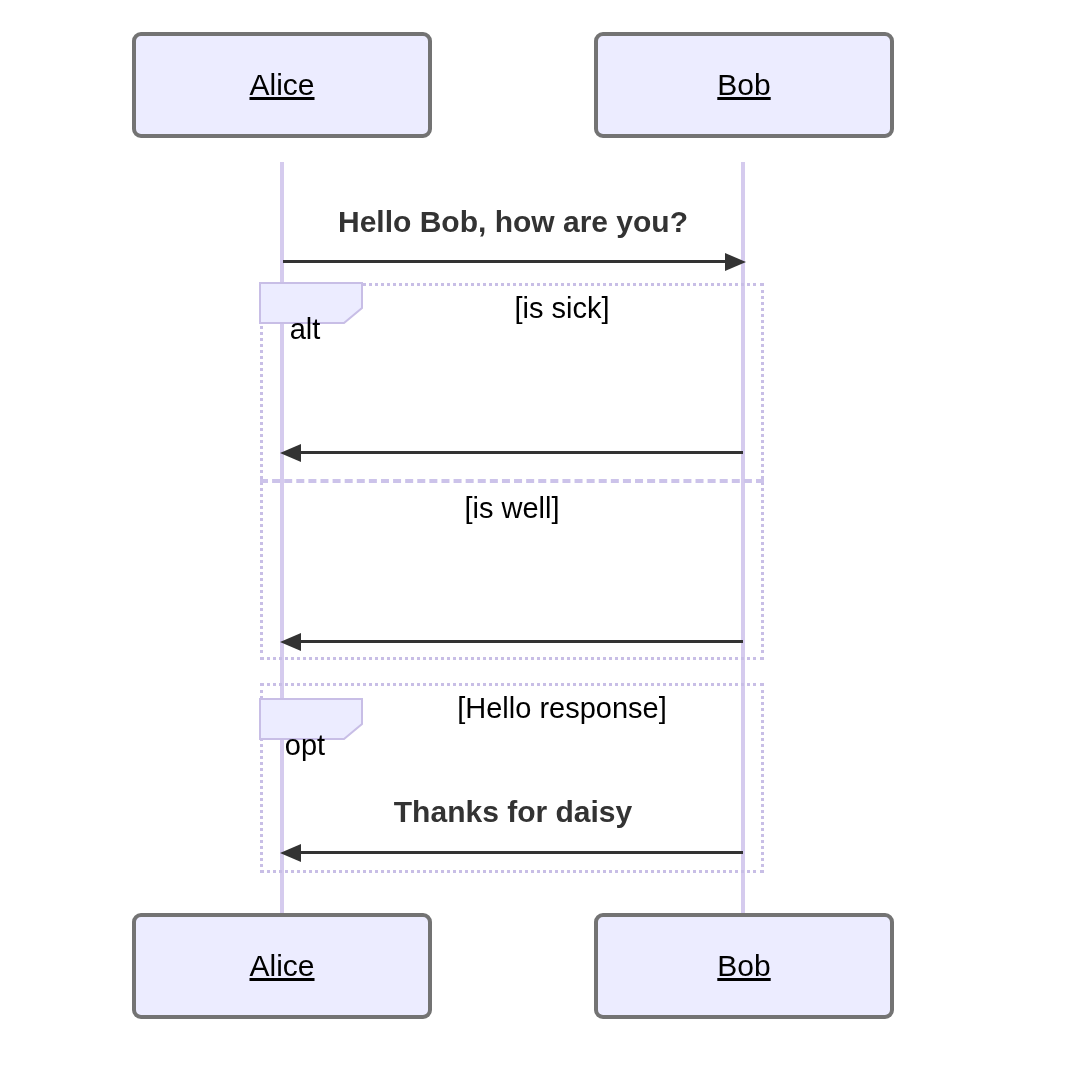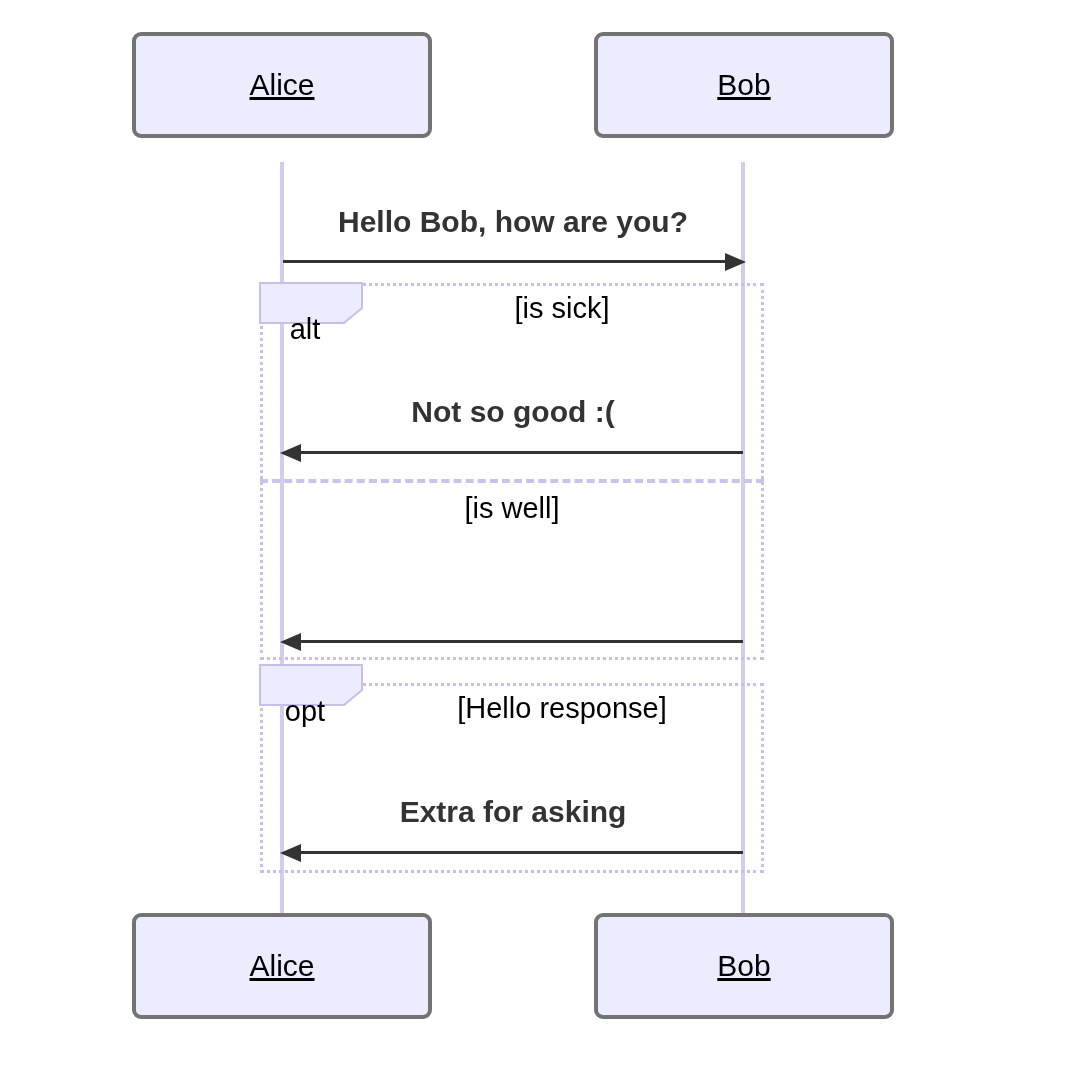--- a/index.html
+++ b/index.html
@@ -67,21 +67,21 @@
   .fragment-alt{left:260px;top:283px;width:504px;height:377px;}
   .fragment-opt{left:260px;top:683px;width:504px;height:190px;}
 
   .fragment-divider{
     position:absolute;left:260px;top:479px;width:504px;height:0;
     border-top:4px dashed #CCC3EA;
   }
 
   .fragment-tab{position:absolute;width:104px;height:42px;}
   .tab-alt{left:259px;top:282px;}
-  .tab-opt{left:259px;top:664px;}
+  .tab-opt{left:259px;top:698px;}
   .fragment-tab svg{position:absolute;left:0;top:0;}
   .tab-label{
     position:absolute;left:0;top:0;width:92px;height:38px;
     display:flex;align-items:center;justify-content:center;
     font-size:29px;color:#000;margin-top:28px;
   }
 
   .condition{
     position:absolute;width:400px;text-align:center;
     font-size:29px;color:#000;line-height:36px;
@@ -112,30 +112,29 @@
     <span>Bob</span>
   </div>
 
   <div class="msg-text msg1-text">Hello Bob, how are you?</div>
   <div class="msg-line msg1-line"></div>
   <div class="arrowhead right msg1-head"></div>
 
   <div class="fragment fragment-alt"></div>
   <div class="fragment-divider"></div>
 
-  <div class="msg-text msg2-text">Not so good :(</div>
   <div class="msg-line msg2-line"></div>
   <div class="arrowhead left msg2-head"></div>
 
   <div class="msg-line msg3-line"></div>
   <div class="arrowhead left msg3-head"></div>
 
   <div class="fragment fragment-opt"></div>
 
-  <div class="msg-text msg4-text">Extra for asking</div>
+  <div class="msg-text msg4-text">Thanks for daisy</div>
   <div class="msg-line msg4-line"></div>
   <div class="arrowhead left msg4-head"></div>
 
   <div class="fragment-tab tab-alt">
     <svg width="104" height="42" viewBox="0 0 104 42">
       <path d="M1,1 H103 V26 L85,41 H1 Z" fill="#ECECFF" stroke="#C8BEE6" stroke-width="2"></path>
     </svg>
     <div class="tab-label">alt</div>
   </div>
   <div class="condition cond-alt-1">[is sick]</div>

